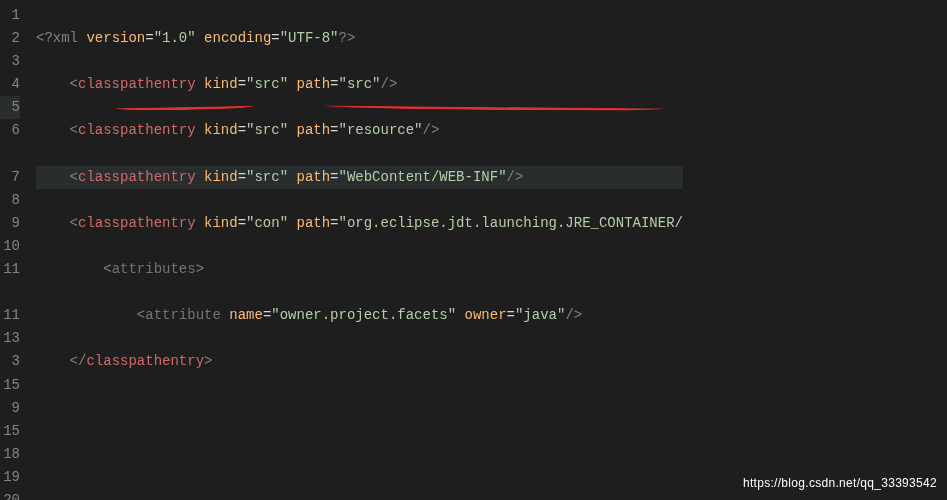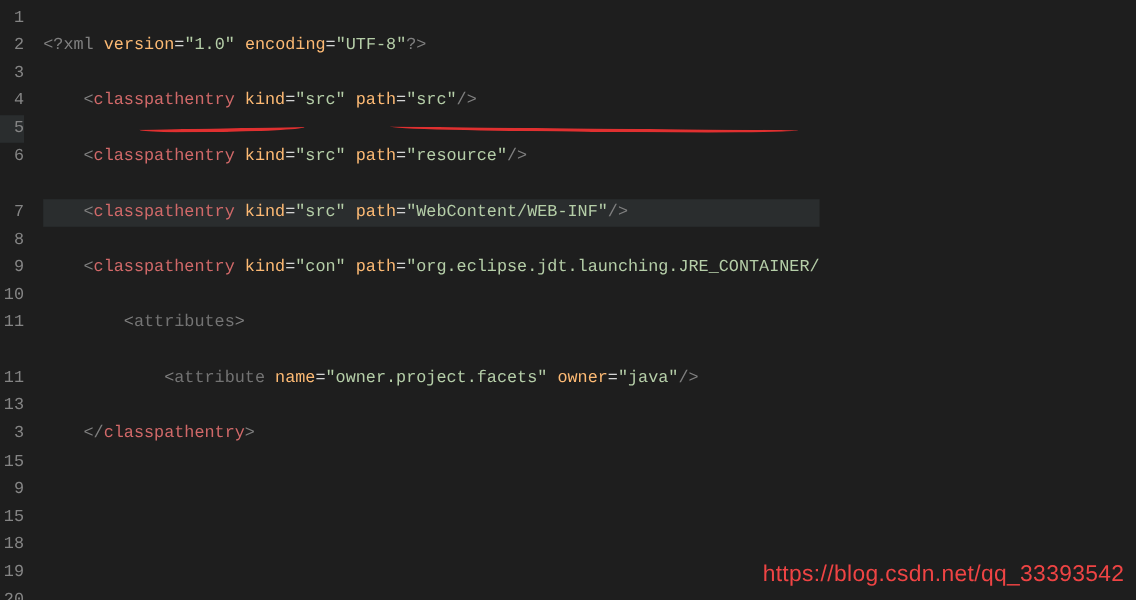--- a/index.html
+++ b/index.html
@@ -38,22 +38,22 @@
   .bracket { color: #808080; }
   .tag  { color: #d16969; }
   .attr { color: #fdba74; }
   .str  { color: #b5cea8; }
   .eq   { color: #d4d4d4; }
   .attribute-tag { color: #737373; text-align: right; }
   .watermark {
     position: absolute;
     right: 10px;
     bottom: 6px;
-    color: #ef4444;
-    font-size: 19px;
+    color: #ffffff;
+    font-size: 12px;
     font-family: Arial, sans-serif;
     letter-spacing: 0.3px;
   }
   .underline {
     position: absolute;
     height: 6px;
     border-bottom: 3px solid #e03030;
     border-radius: 50%;
     pointer-events: none;
   }

